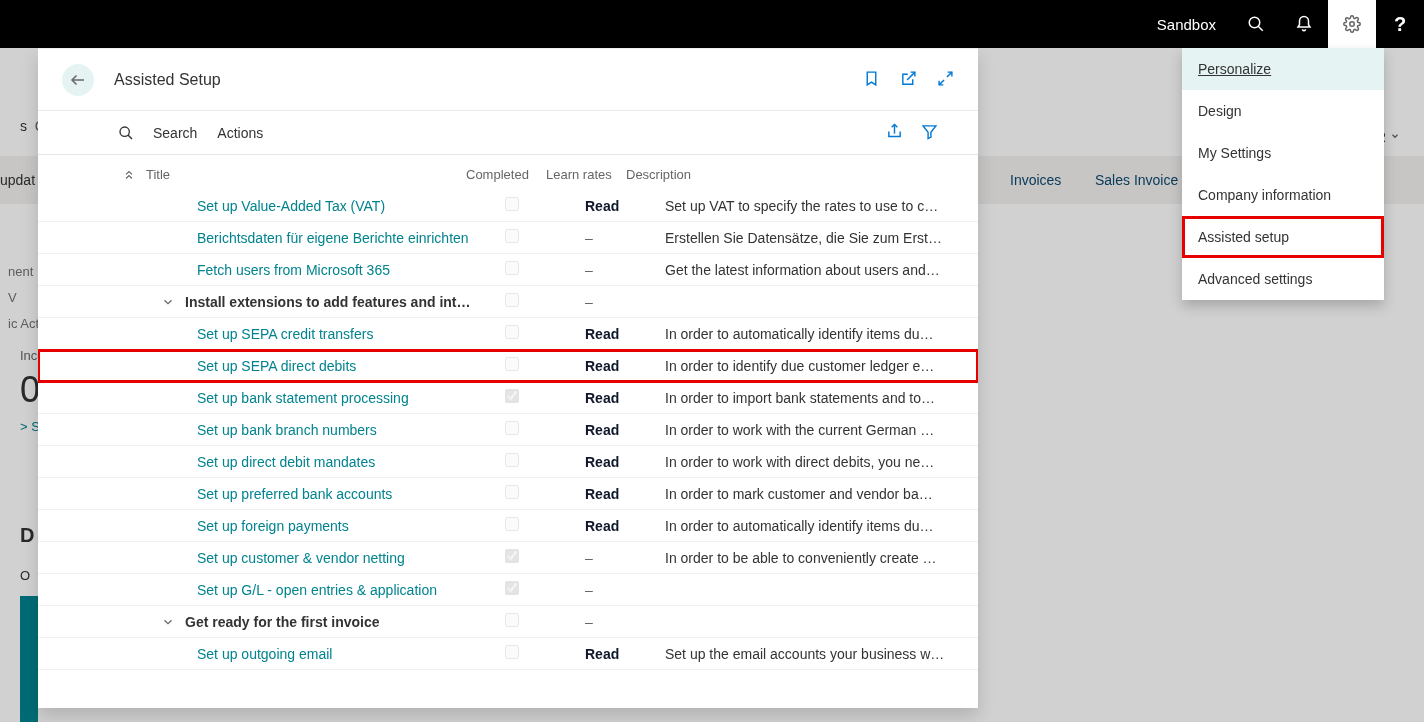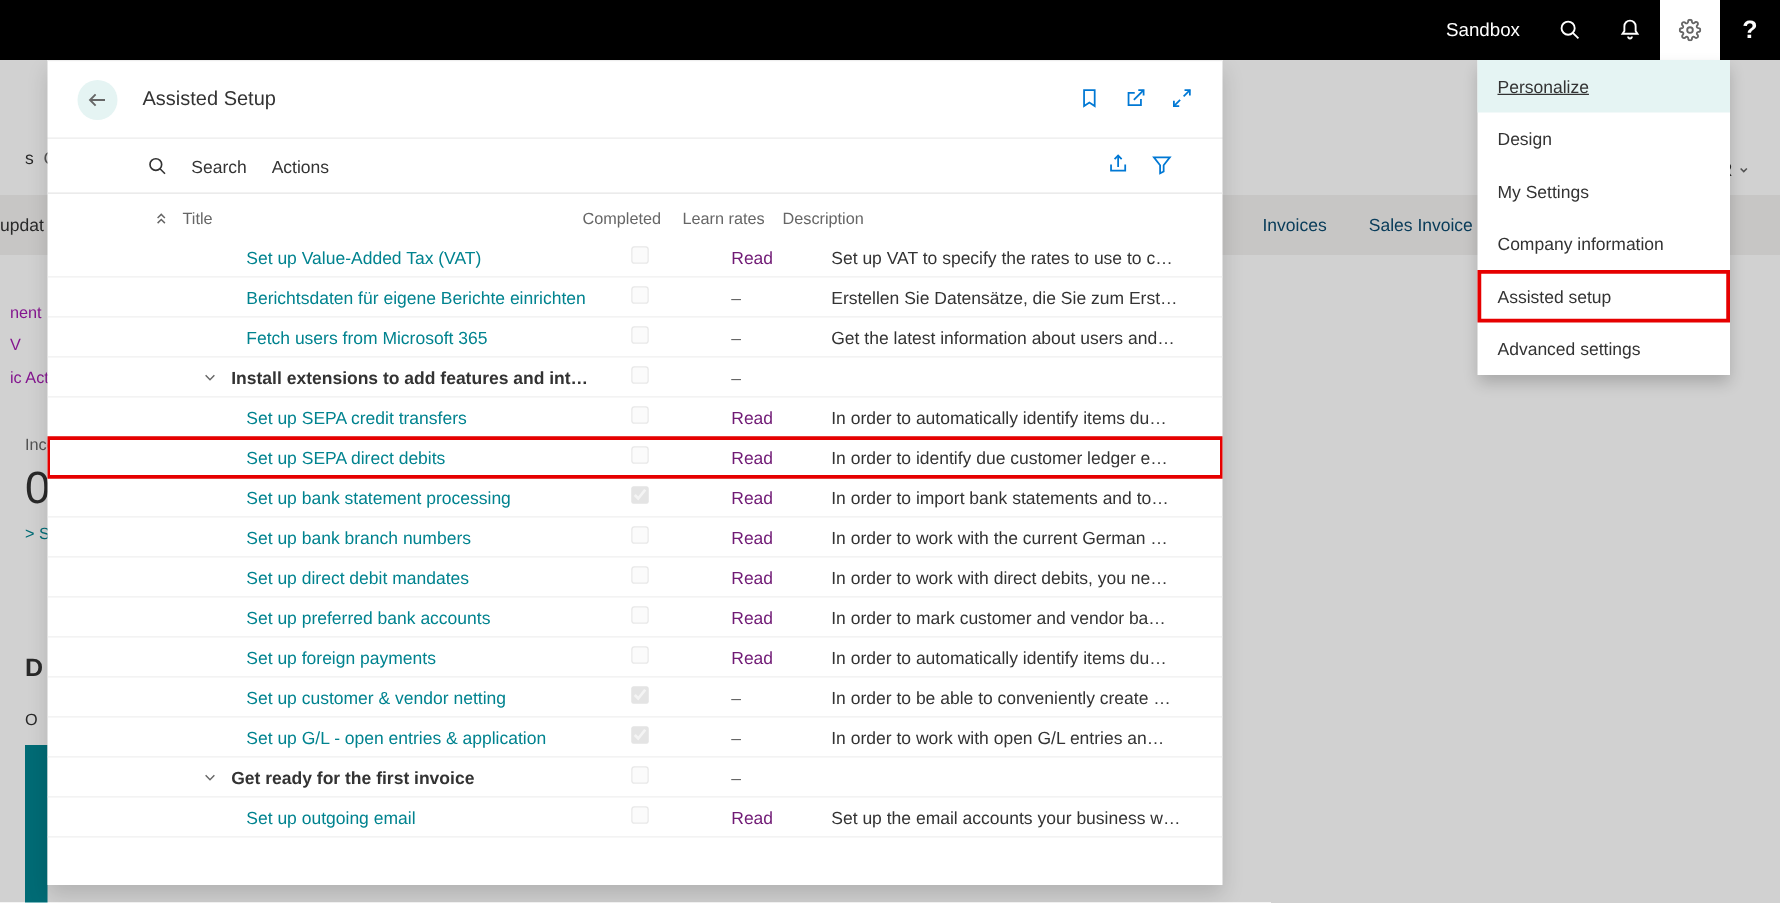--- a/index.html
+++ b/index.html
@@ -15,21 +15,21 @@
   .bg-page { position: absolute; top: 48px; left: 0; right: 0; bottom: 0; background: #fff; padding: 0; }
   .bg-nav { position: absolute; top: 60px; right: 0; height: 56px; display: flex; align-items: center; padding: 0 24px; gap: 24px; font-size: 15px; }
   .bg-nav .nav-item { color: #333; cursor: pointer; display: flex; align-items: center; gap: 4px; }
   .bg-actions { position: absolute; top: 108px; left: 0; right: 0; height: 48px; background: #f3f2f1; display: flex; align-items: center; padding: 0 20px; gap: 24px; }
   .bg-actions a { color: #0c4a6e; text-decoration: none; }
   .bg-kpi { position: absolute; top: 320px; left: 20px; }
   .bg-kpi .kpi-label { font-size: 13px; color: #666; margin-bottom: 6px; }
   .bg-kpi .kpi-value { font-size: 36px; color: #333; }
   .bg-kpi .kpi-link { margin-top: 8px; color: #00838f; font-size: 13px; }
   .bg-section-label { position: absolute; left: 20px; }
-  .bg-side { position: absolute; left: 0; top: 189px; width: 40px; padding-left: 8px; line-height: 2; font-size: 13px; color: #a21caf; }
+  .bg-side { position: absolute; left: 0; top: 211px; width: 40px; padding-left: 8px; line-height: 2; font-size: 13px; color: #737373; }
 
   .overlay { position: absolute; top: 48px; left: 0; right: 0; bottom: 0; background: rgba(0,0,0,0.18); z-index: 5; }
 
   .modal { position: absolute; top: 48px; left: 38px; width: 940px; height: 660px; background: #fff; z-index: 10; box-shadow: 0 8px 16px rgba(0,0,0,0.15); border-top: 1px solid #eee; display: flex; flex-direction: column; }
   .modal-header { height: 62px; display: flex; align-items: center; padding: 0 24px; border-bottom: 1px solid rgba(0,0,0,0.08); }
   .back-btn { width: 32px; height: 32px; border-radius: 50%; background: #e5f4f3; display: flex; align-items: center; justify-content: center; margin-right: 20px; cursor: pointer; }
   .modal-header .title { font-size: 16px; color: #333; }
   .modal-header .right-icons { margin-left: auto; display: flex; gap: 20px; color: #0078d4; }
   .modal-toolbar { height: 44px; display: flex; align-items: center; padding: 0 40px 0 80px; border-bottom: 1px solid #e5e5e5; }
   .toolbar-left { display: flex; align-items: center; gap: 20px; }
@@ -40,21 +40,21 @@
   .table-wrap { flex: 1; overflow-y: auto; position: relative; }
   .table-head { display: flex; align-items: flex-end; padding: 12px 12px 8px 78px; color: #666; font-size: 13px; }
   .col-collapse { width: 30px; display: flex; justify-content: flex-end; padding-right: 10px;}
   .col-title { flex: 0 0 320px; }
   .col-completed { flex: 0 0 80px; }
   .col-learn { flex: 0 0 80px; }
   .col-desc { flex: 1; }
   .row { display: flex; align-items: center; padding: 7px 12px 7px 117px; border-bottom: 1px solid #f0f0f0; font-size: 14px; position: relative; }
   .row.group .col-title { font-weight: 600; color: #333; }
   .row .col-title.link { color: #00838f; cursor: pointer; padding-left: 12px; }
-  .row .col-learn a { color: #701a75; text-decoration: none; cursor: pointer; }
+  .row .col-learn a { color: #0f172a; text-decoration: none; cursor: pointer; font-weight: bold; }
   .row .col-learn.dash { color: #666; }
   .row .col-desc { color: #333; white-space: nowrap; overflow: hidden; text-overflow: ellipsis; padding-right: 20px; }
   .row .col-completed input { pointer-events: none; }
   .row.highlighted { outline: 3px solid #e60000; outline-offset: -2px; z-index: 2; }
   input[type="checkbox"] { width: 14px; height: 14px; opacity: 0.5; }
   input[type="checkbox"]:checked { opacity: 0.6; }
 
   .settings-menu { position: absolute; top: 48px; right: 40px; width: 202px; background: #fff; z-index: 20; box-shadow: 0 6px 12px rgba(0,0,0,0.2); }
   .settings-menu .menu-item { padding: 13px 16px; font-size: 14px; color: #333; cursor: pointer; }
   .settings-menu .menu-item.selected { background: #e5f4f3; text-decoration: underline; }
@@ -273,21 +273,20 @@
           <span class="col-title link">Set up customer &amp; vendor netting</span>
           <span class="col-completed"><input type="checkbox" disabled="" checked="" style=""></span>
           <span class="col-learn dash">–</span>
           <span class="col-desc">In order to be able to conveniently create …</span>
         </div>
         <div class="row">
           <span class="col-collapse"></span>
           <span class="col-title link">Set up G/L - open entries &amp; application</span>
           <span class="col-completed"><input type="checkbox" disabled="" checked="" style=""></span>
           <span class="col-learn dash">–</span>
-          <span class="col-desc">In order to work with open G/L entries an…</span>
         </div>
         <div class="row group">
           <span class="col-collapse">
             <svg width="14" height="14" viewBox="0 0 24 24" fill="none" stroke="#666" stroke-width="2">
               <polyline points="6,9 12,15 18,9"></polyline>
             </svg>
           </span>
           <span class="col-title">Get ready for the first invoice</span>
           <span class="col-completed"><input type="checkbox" disabled="" style=""></span>
           <span class="col-learn dash">–</span>

